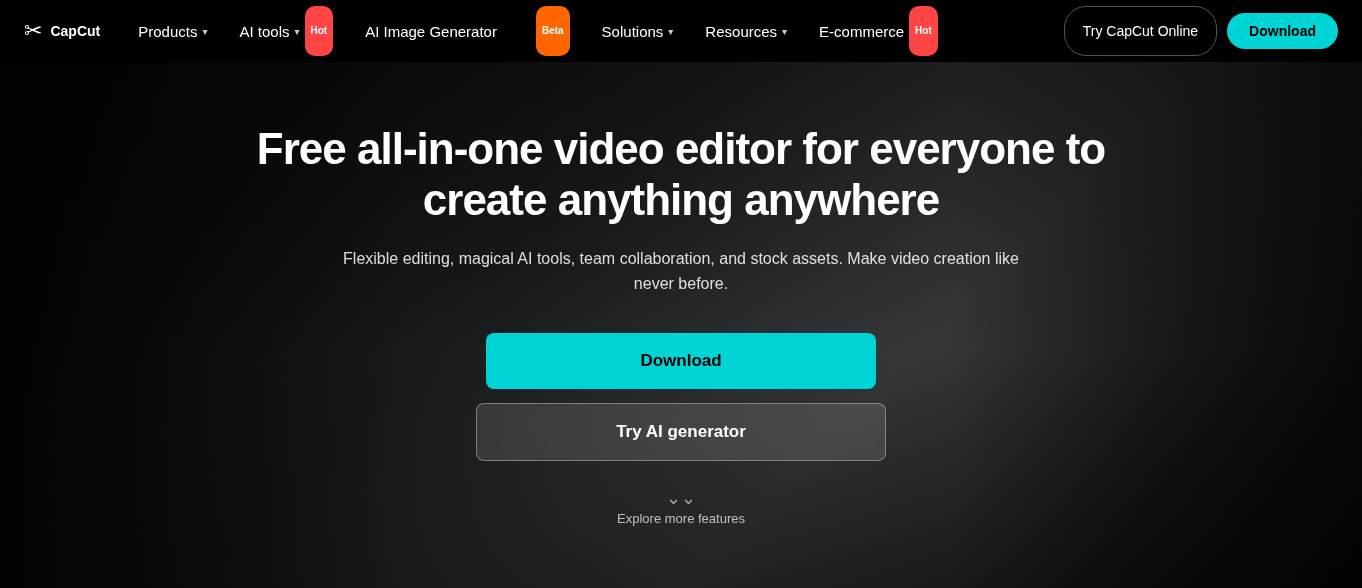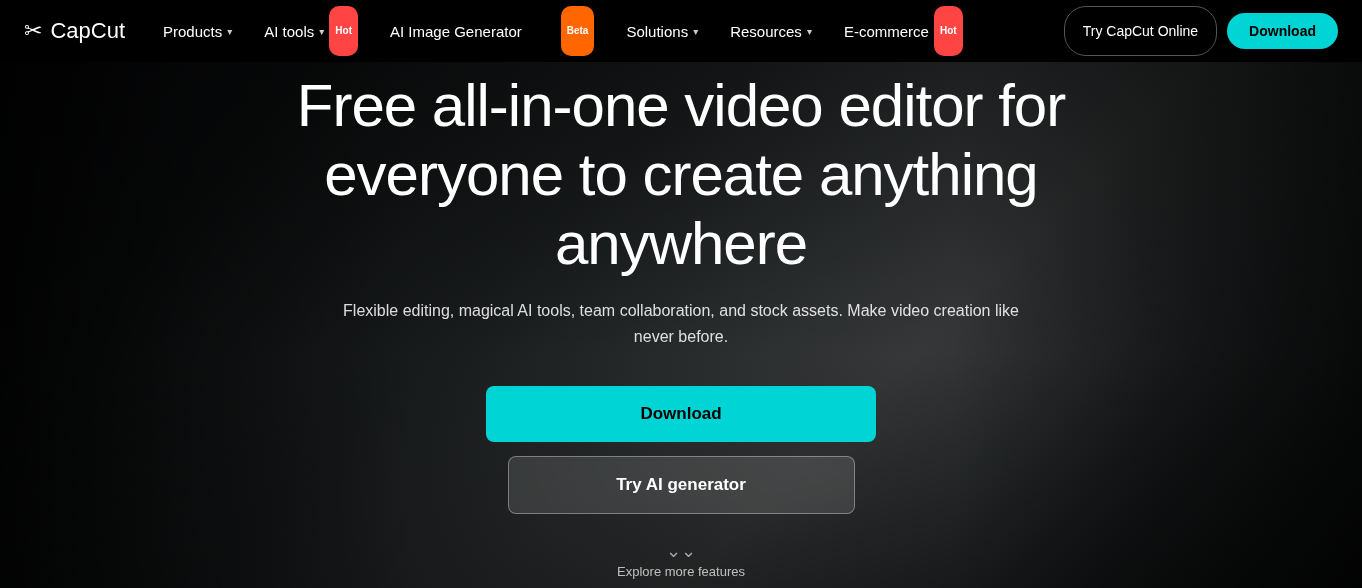--- a/index.html
+++ b/index.html
@@ -8,21 +8,21 @@
     
     nav {
       position: absolute; top: 0; left: 0; right: 0; height: 62px;
       background: #000; display: flex; align-items: center;
       padding: 0 24px; z-index: 10; gap: 0;
     }
     .logo-area {
       display: flex; align-items: center; gap: 8px; margin-right: 24px;
     }
     .logo-icon { color: #fff; font-size: 22px; }
-    .logo-text { color: #fff; font-size: 22px; font-weight: 400; }
+    .logo-text { color: #fff; font-size: 14px; font-weight: 700; }
     .nav-items { display: flex; align-items: center; gap: 4px; flex: 1; }
     .nav-item {
       color: #fff; font-size: 15px; padding: 8px 14px;
       cursor: pointer; display: flex; align-items: center; gap: 5px;
       white-space: nowrap;
       text-align: right;
     }
     .badge {
       display: inline-block; font-size: 10px; font-weight: 700;
       padding: 18px 6px; border-radius: 10px; line-height: 1.4;
@@ -65,37 +65,37 @@
       background:
         linear-gradient(to right, rgba(0,0,0,0.8) 0%, rgba(0,0,0,0.3) 15%, transparent 30%,
           transparent 70%, rgba(0,0,0,0.4) 85%, rgba(0,0,0,0.7) 100%);
       z-index: 1;
     }
     .hero-content {
       position: relative; z-index: 5;
       display: flex; flex-direction: column; align-items: center;
     }
     .hero-title {
-      font-size: 60px; font-weight: 400; color: #fff; line-height: 1.15;
+      font-size: 44px; font-weight: 700; color: #fff; line-height: 1.15;
       max-width: 900px; margin-bottom: 20px; letter-spacing: -1px;
     }
     .hero-subtitle {
       font-size: 16px; color: rgba(255,255,255,0.85); max-width: 680px;
       margin-bottom: 36px; line-height: 1.6;
     }
     .btn-download-hero {
       background: #00d4d4; color: #000; border: none;
       padding: 18px 0; width: 390px; border-radius: 8px;
       font-size: 17px; font-weight: 700; cursor: pointer;
       margin-bottom: 14px;
     }
     .btn-ai-gen {
       background: rgba(255,255,255,0.12); color: #fff;
       border: 1.5px solid rgba(255,255,255,0.35);
-      padding: 18px 0; width: 347px; border-radius: 8px;
+      padding: 18px 0; width: 410px; border-radius: 8px;
       font-size: 17px; font-weight: 700; cursor: pointer;
       backdrop-filter: blur(4px);
       margin-bottom: 28px;
     }
     .explore-area {
       display: flex; flex-direction: column; align-items: center; gap: 4px;
       color: rgba(255,255,255,0.7); font-size: 13px;
     }
     .chevron-double {
       font-size: 18px; color: rgba(255,255,255,0.6); line-height: 1;

